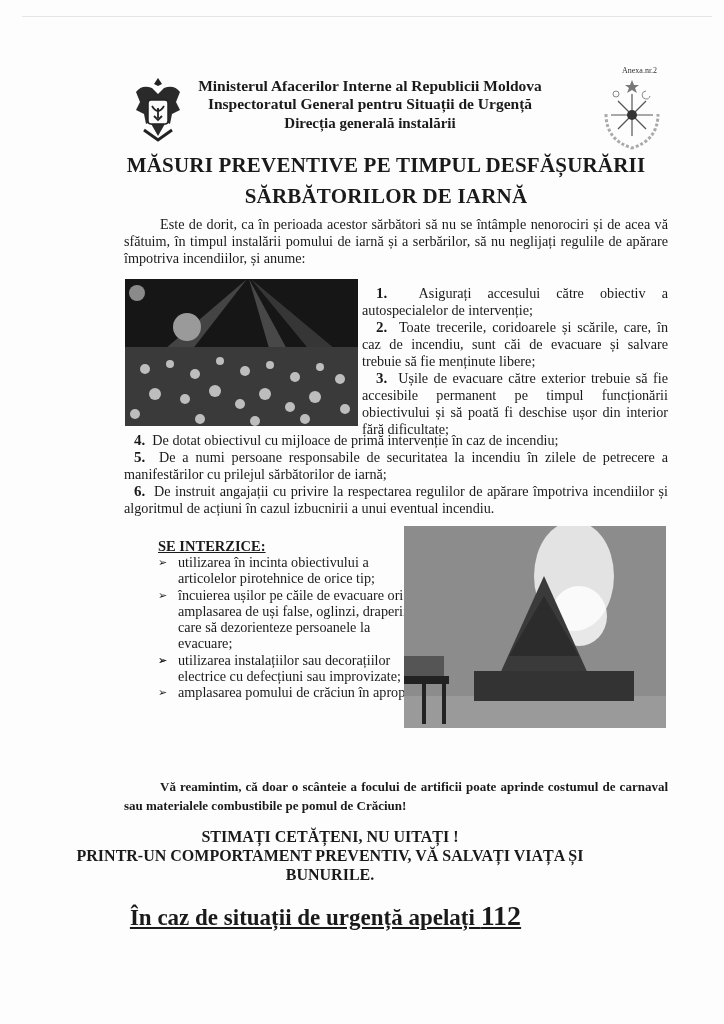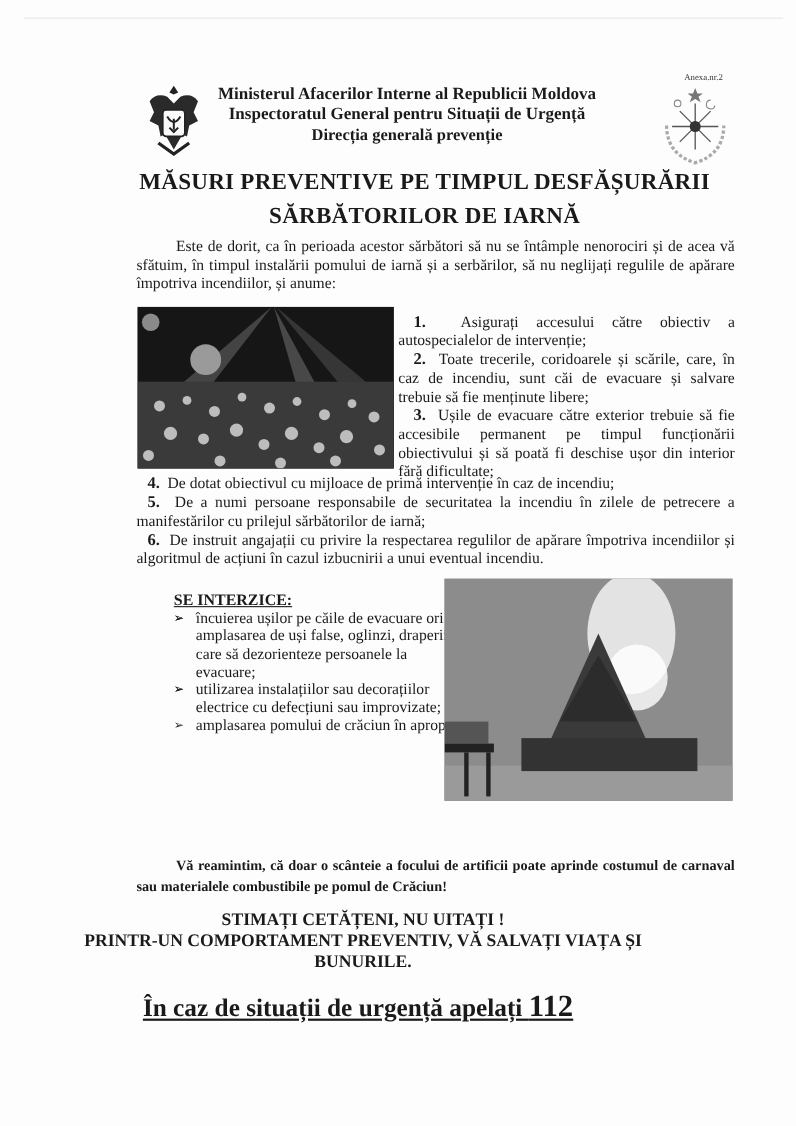--- a/index.html
+++ b/index.html
@@ -69,21 +69,21 @@
       <line x1="54" y1="27" x2="26" y2="55"></line>
     </g>
     <circle cx="40" cy="41" r="5" fill="#333"></circle>
     <circle cx="24" cy="20" r="3" fill="none" stroke="#888"></circle>
     <path d="M54 17 a4 4 0 1 0 4 5" stroke="#888" fill="none"></path>
   </svg>
 </div>
 
 <div class="abs hdr hdr1">Ministerul Afacerilor Interne al Republicii Moldova</div>
 <div class="abs hdr hdr2">Inspectoratul General pentru Situații de Urgență</div>
-<div class="abs hdr hdr3">Direcția generală prevenție</div>
+<div class="abs hdr hdr3">Direcția generală instalării</div>
 
 <div class="abs title t1">MĂSURI PREVENTIVE PE TIMPUL DESFĂȘURĂRII</div>
 <div class="abs title t2">SĂRBĂTORILOR DE IARNĂ</div>
 
 <div class="abs para intro">Este de dorit, ca în perioada acestor sărbători să nu se întâmple nenorociri și de acea vă sfătuim, în timpul instalării pomului de iarnă și a serbărilor, să nu neglijați regulile de apărare împotriva incendiilor, și anume:</div>
 
 <div class="abs img1">
   <svg width="233" height="147" viewBox="0 0 233 147">
     <rect width="233" height="147" fill="#161616"></rect>
     <polygon points="122,0 40,70 60,80" fill="#6b6b6b" opacity="0.55"></polygon>
@@ -126,21 +126,21 @@
 
 <div class="abs para flist">
   <p><span class="num">4.</span>&nbsp; <span>De dotat obiectivul cu mijloace de primă intervenție în caz de incendiu;</span></p>
   <p><span class="num">5.</span>&nbsp; <span>De a numi persoane responsabile de securitatea la incendiu în zilele de petrecere a manifestărilor cu prilejul sărbătorilor de iarnă;</span></p>
   <p><span class="num">6.</span>&nbsp; <span>De instruit angajații cu privire la respectarea regulilor de apărare împotriva incendiilor și algoritmul de acțiuni în cazul izbucnirii a unui eventual incendiu.</span></p>
 </div>
 
 <div class="abs proh-title">SE INTERZICE:</div>
 
 <div class="abs plist">
-  <div class="item"><span class="bullet">➢</span></div>
+  <div class="item"><span class="bullet">➢</span><span>utilizarea în incinta obiectivului a articolelor pirotehnice de orice tip;</span></div>
   <div class="item"><span class="bullet">➢</span><span>încuierea ușilor pe căile de evacuare ori amplasarea de uși false, oglinzi, draperii care să dezorienteze persoanele la evacuare;</span></div>
   <div class="item"><span class="bullet">➢</span></div>
   <div class="item"><span class="bullet">➢</span><span>utilizarea instalațiilor sau decorațiilor electrice cu defecțiuni sau improvizate;</span></div>
   <div class="item wide"><span class="bullet">➢</span><span>amplasarea pomului de crăciun în apropierea unor surse de căldură.</span></div>
 </div>
 
 <div class="abs img2">
   <svg width="262" height="202" viewBox="0 0 262 202">
     <rect width="262" height="202" fill="#8c8c8c"></rect>
     <rect y="170" width="262" height="32" fill="#9a9a9a"></rect>

